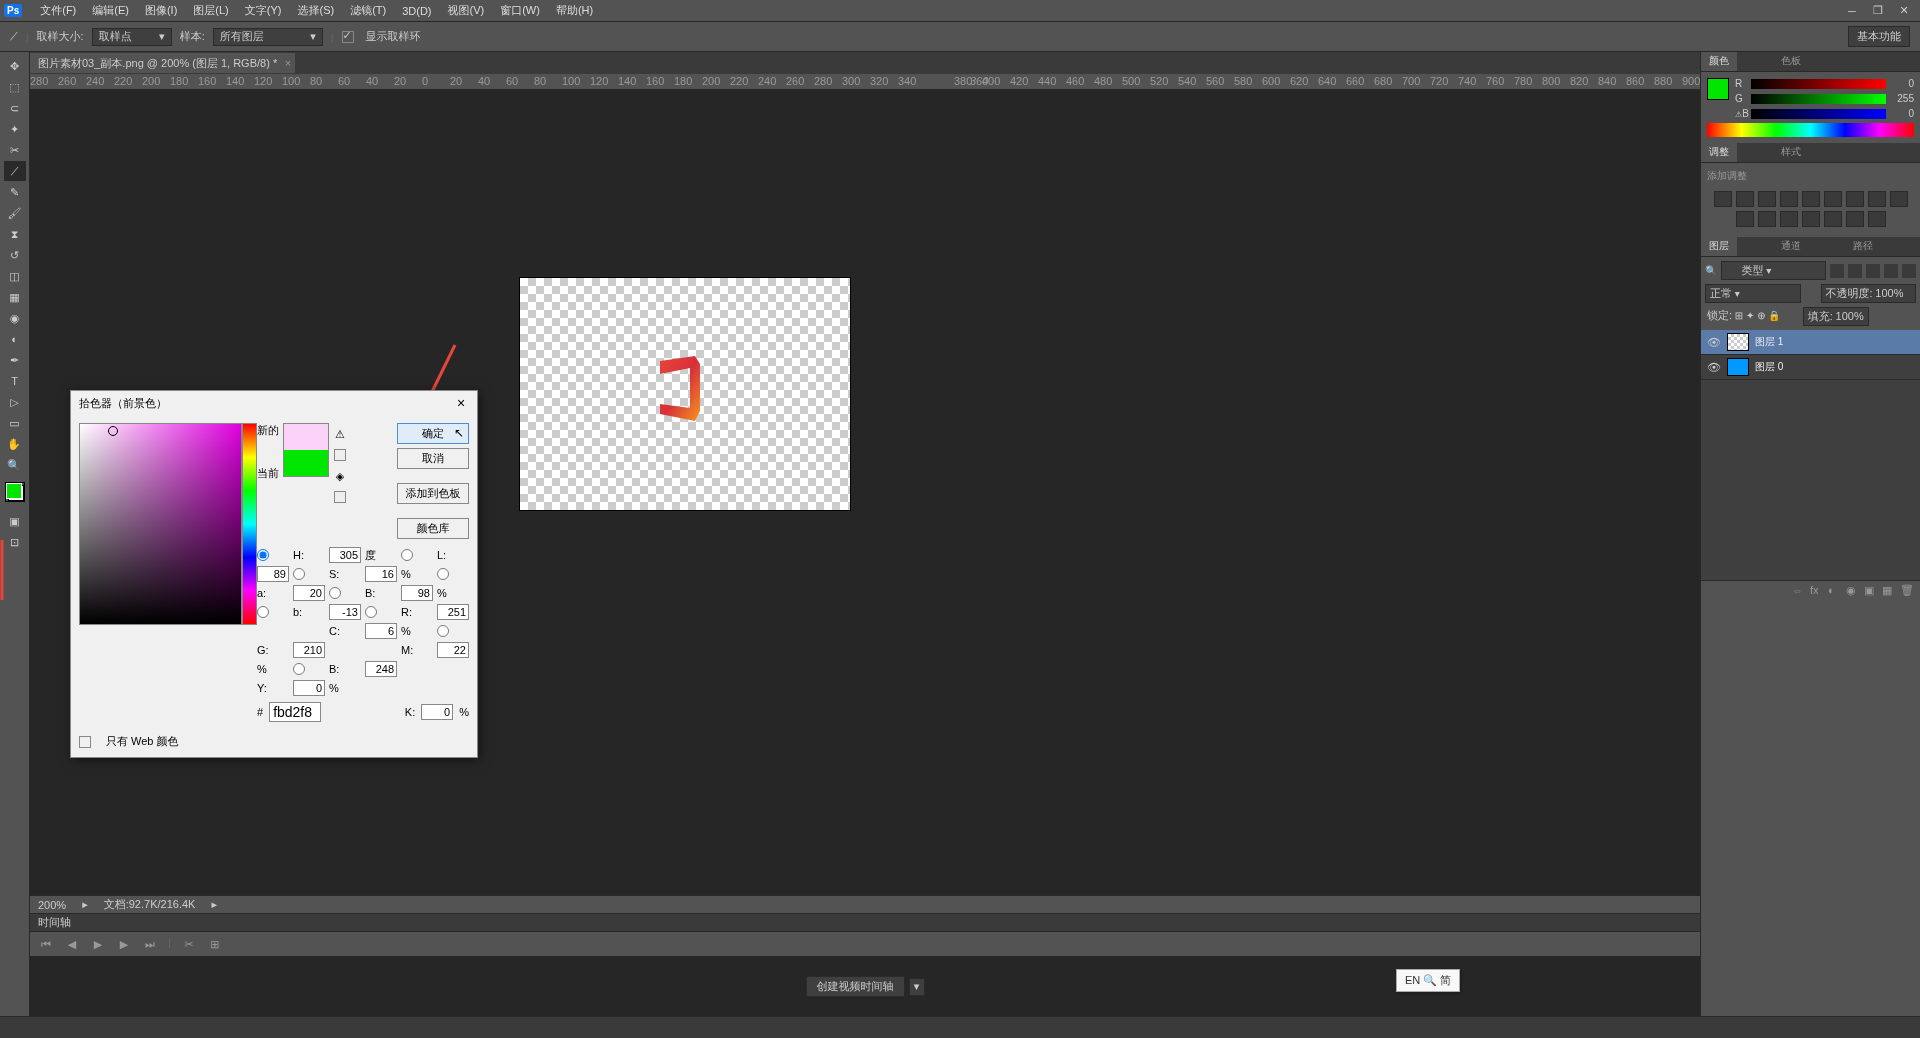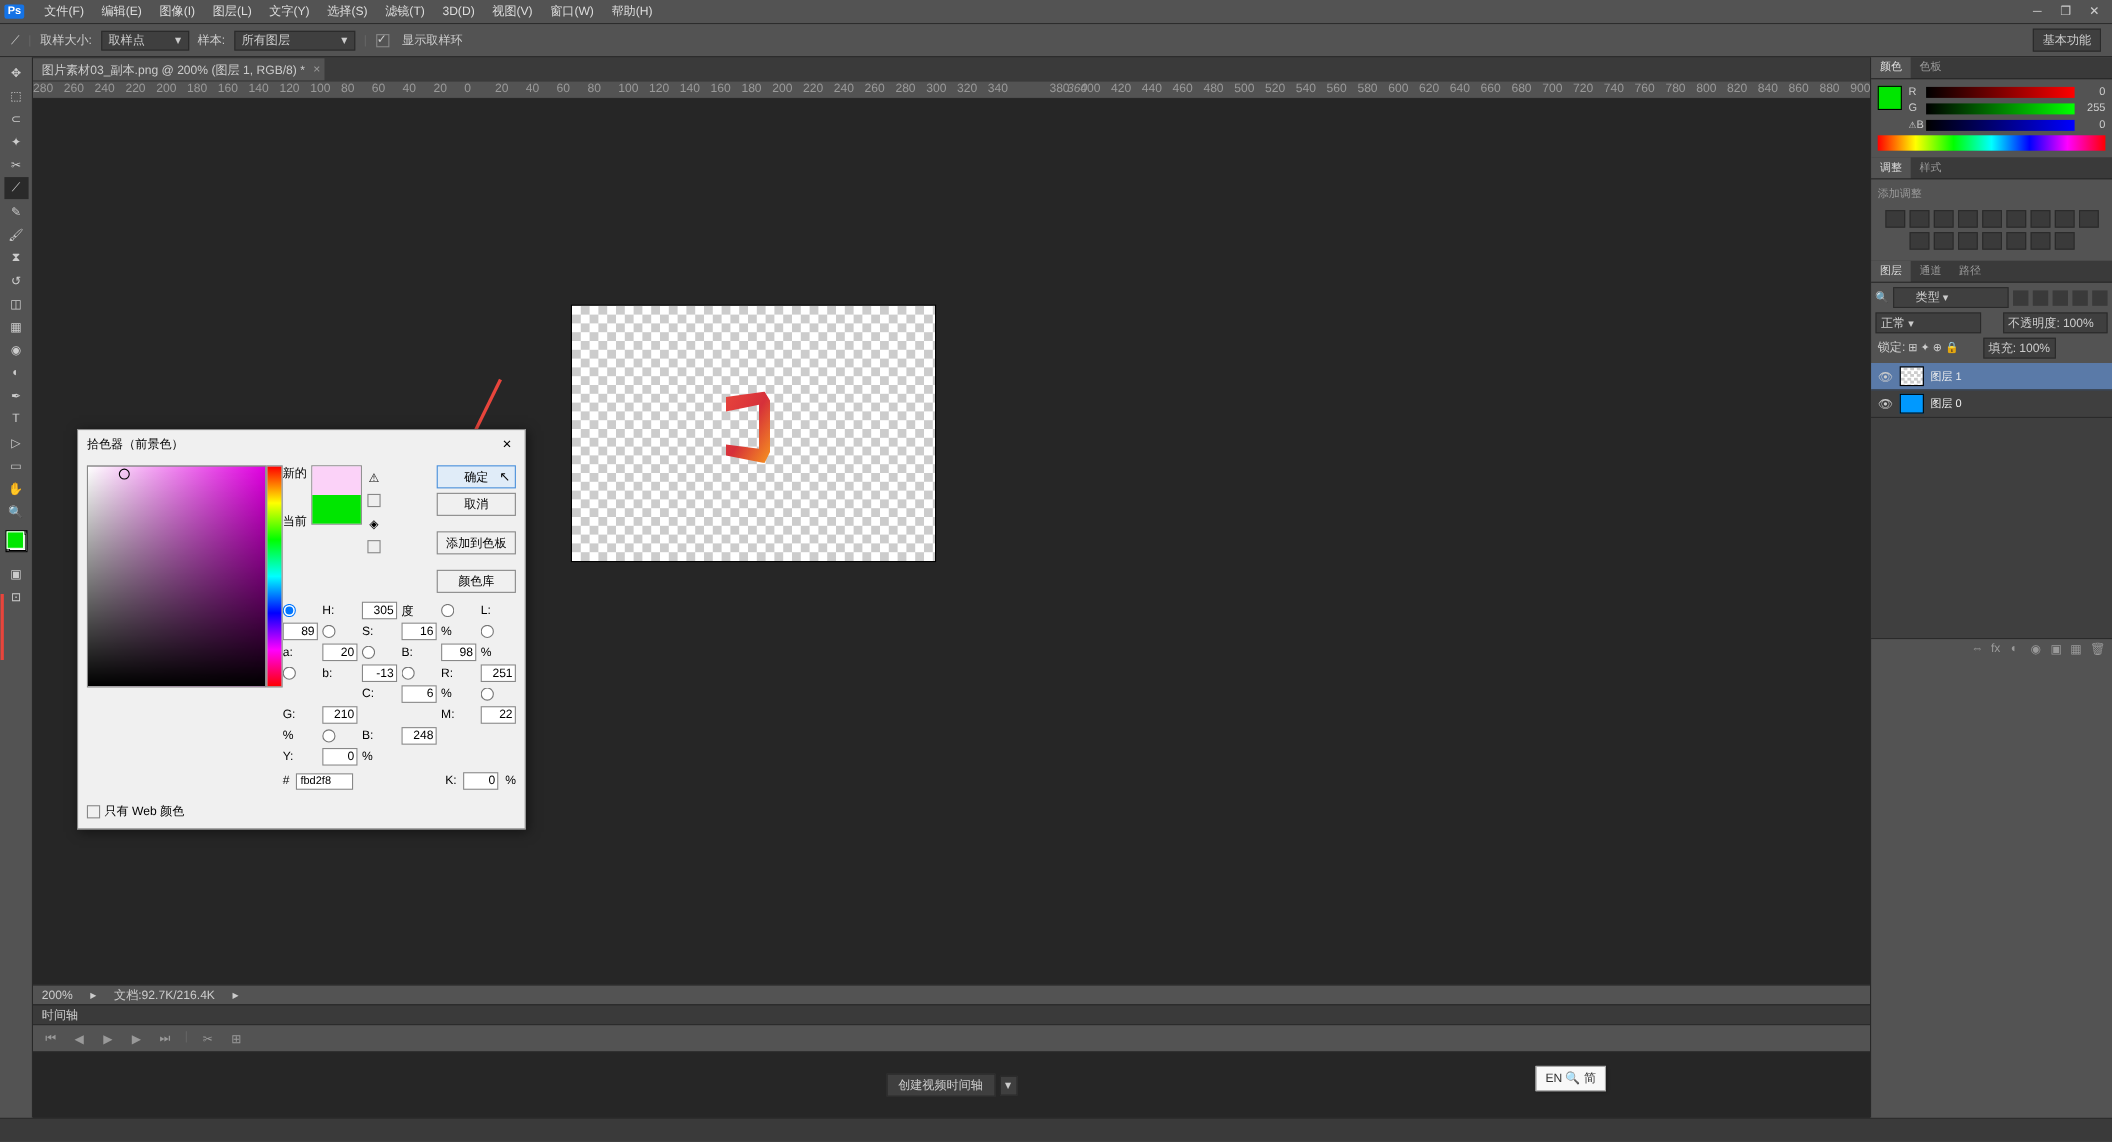--- a/index.html
+++ b/index.html
@@ -33,21 +33,21 @@
 .canvas .shape { position:absolute; left:130px; top:78px; width:55px; height:68px; }
 .bottom-info { height:18px; background:#535353; border-top:1px solid #282828; display:flex; align-items:center; padding:0 8px; color:#ccc; font-size:10px; gap:16px;}
 .timeline-bar { height:18px; background:#3a3a3a; border-top:1px solid #282828; color:#ccc; padding:0 8px; display:flex; align-items:center; font-size:10px; }
 .timeline-area { height:60px; background:#262626; border-top:1px solid #282828; display:flex; flex-direction:column; align-items:center; justify-content:center; gap:6px;}
 .timeline-controls { display:flex; gap:10px; padding:4px 8px; background:#535353; width:100%; border-top:1px solid #282828;}
 .tc-btn { width:16px; height:16px; color:#999; display:flex; align-items:center; justify-content:center;}
 .create-timeline { display:flex; align-items:center; gap:4px; }
 .ct-btn { background:#3f3f3f; border:1px solid #2a2a2a; color:#ccc; padding:2px 10px; }
 .ct-dd { background:#3f3f3f; border:1px solid #2a2a2a; width:16px; height:18px; display:flex; align-items:center; justify-content:center; color:#ccc; }
 .right-panels { width:220px; background:#535353; border-left:1px solid #282828; display:flex; flex-direction:column; }
-.panel-tabs { background:#3a3a3a; display:flex; height:20px; border-bottom:1px solid #282828; }
+.panel-tabs { background:#3a3a3a; display:flex; height:20px; border-bottom:1px solid #282828;gap:36px; }
 .panel-tab { padding:2px 8px; color:#999; font-size:10px; }
 .panel-tab.active { background:#535353; color:#ddd; }
 .panel-body { padding:6px; }
 .color-sliders { display:flex; flex-direction:column; gap:4px; }
 .slider-row { display:flex; align-items:center; gap:4px; }
 .slider-label { width:12px; color:#ccc; font-size:10px; }
 .slider-track { flex:1; height:10px; position:relative; }
 .slider-r { background:linear-gradient(to right,#000,#f00); }
 .slider-g { background:linear-gradient(to right,#000,#0f0); }
 .slider-b { background:linear-gradient(to right,#000,#00f); }
@@ -93,22 +93,22 @@
 .dlg-buttons { display:flex; flex-direction:column; gap:4px; margin-left:auto;}
 .dlg-btn { width:72px; padding:2px 0; text-align:center; border:1px solid #888; background:#f0f0f0; font-size:11px;}
 .dlg-btn.ok { background:#e0ecf8; border:1px solid #4a90d9; position:relative;}
 .cursor-arrow { position:absolute; right:4px; top:2px; font-size:12px;}
 .color-inputs { display:grid; grid-template-columns: auto auto auto auto auto auto; gap:3px 4px; margin-top:6px; align-items:center; font-size:11px;}
 .ci-radio { width:12px; height:12px;}
 .ci-label { }
 .ci-input { width:32px; border:1px solid #888; padding:1px 2px; text-align:right; font-size:11px; background:#fff;}
 .ci-unit {}
 .hex-row { display:flex; gap:6px; align-items:center; margin-top:4px; font-size:11px;}
-.hex-input { width:52px; border:1px solid #888; padding:1px 3px; font-size:10px; background:#fff;}
-.webonly { display:flex; align-items:center; gap:4px; padding:4px 8px 8px; font-size:11px;}
+.hex-input { width:52px; border:1px solid #888; padding:1px 3px; font-size:14px; background:#fff;}
+.webonly { display:flex; align-items:center; gap:15px; padding:4px 8px 8px; font-size:11px;}
 .wo-check { width:12px; height:12px; border:1px solid #888;}
 .red-arrow { position:absolute; left:420px; top:340px; pointer-events:none;}
 .red-arrow-tool { position:absolute; left:-1px; top:540px; pointer-events:none;}
 </style>
 </head>
 <body>
 
 <div class="menubar">
   <span class="ps-logo">Ps</span>
   <span class="menu-item">文件(F)</span>

